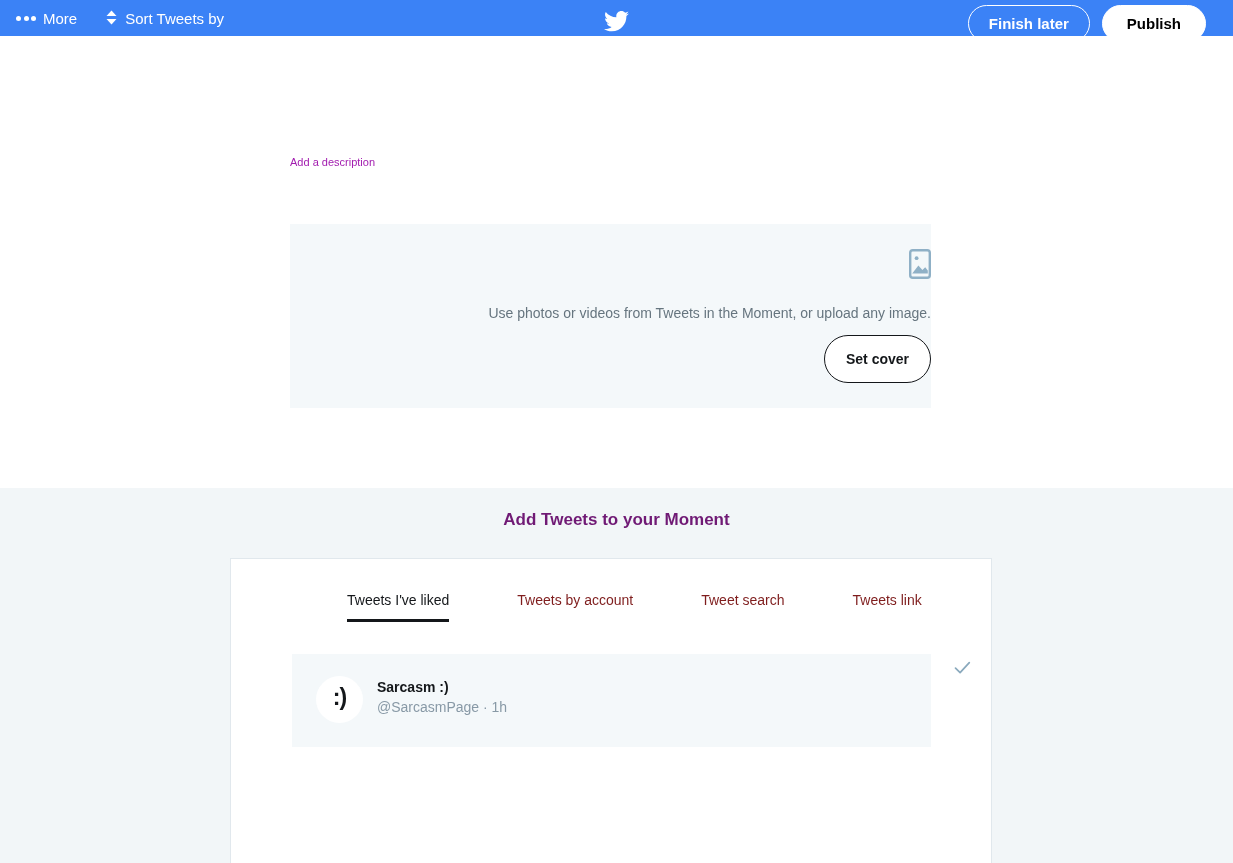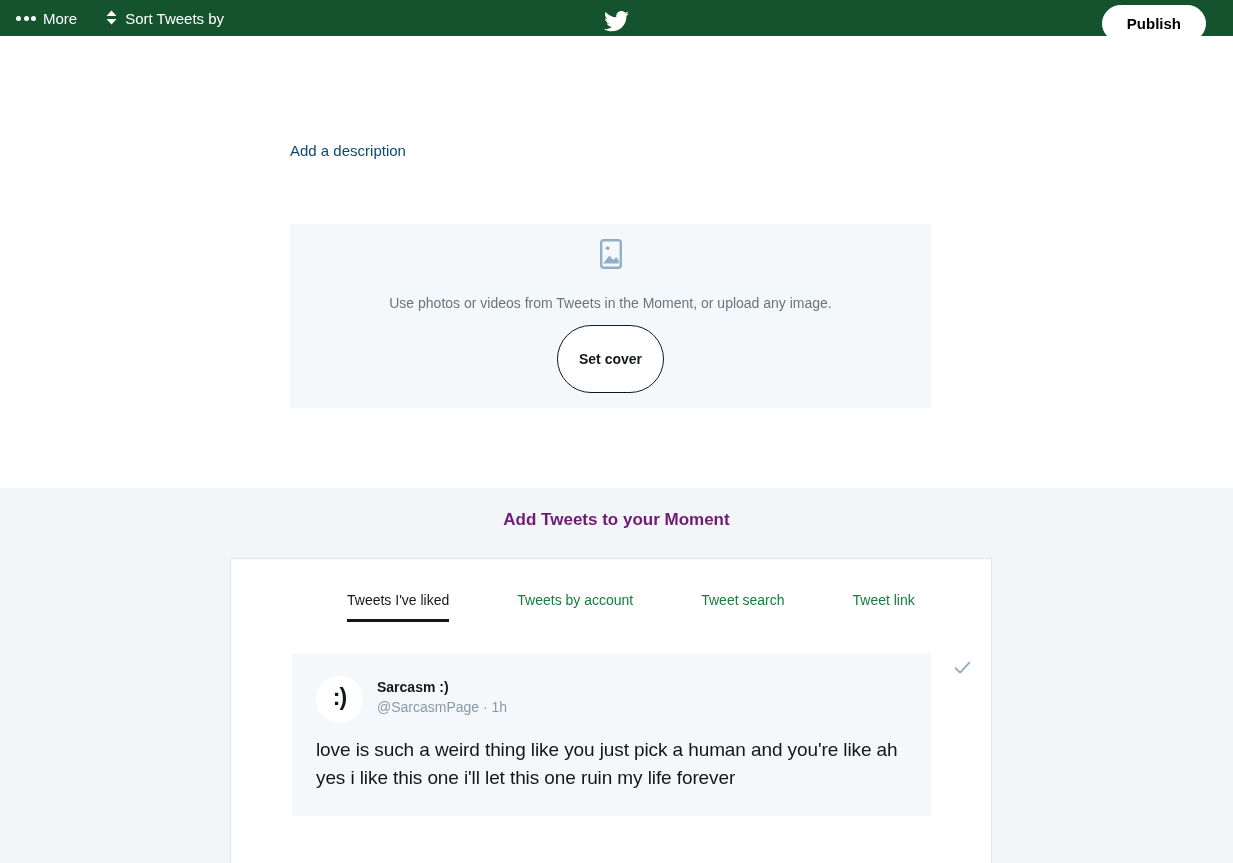--- a/index.html
+++ b/index.html
@@ -7,21 +7,21 @@
     width:1233px; height:863px;
     font-family:"Liberation Sans", sans-serif;
     background:#ffffff;
     overflow:hidden;
   }
 
   
   .topbar {
     position:absolute; top:0; left:0;
     width:1233px; height:36px;
-    background:#14532d;
+    background:#3b82f6;
     display:flex; align-items:center;
   }
   .topbar-left {
     display:flex; align-items:center;
     margin-left:16px; gap:28px;
   }
   .tb-item {
     display:flex; align-items:center; gap:7px;
     color:#ffffff; font-size:15px; line-height:1;
     cursor:pointer;
@@ -63,41 +63,41 @@
     width:1233px; height:442px;
     background:#ffffff;
   }
   .moment-title {
     position:absolute; left:290px; top:42px;
     font-size:34px; font-weight:bold;
     color:#dde4e9; letter-spacing:-0.2px;
     cursor:text;
   }
   .moment-desc {
-    position:absolute; left:290px; top:96px;
-    font-size:15px; color:#0c4a6e;
+    position:absolute; left:290px; top:110px;
+    font-size:11px; color:#a21caf;
     cursor:text;
   }
 
   .cover-panel {
     position:absolute; left:290px; top:178px;
     width:641px; height:184px;
     background:#f4f8fa;
     display:flex; flex-direction:column;
-    align-items:center; justify-content:center;
+    align-items:flex-end; justify-content:center;
   }
   .cover-icon { margin-bottom:22px; }
   .cover-hint {
     font-size:14px; color:#66757f;
     margin-bottom:14px;
   }
   .btn-setcover {
     background:#ffffff; color:#14171a;
     border:1px solid #14171a;
-    padding:25px 21px;
+    padding:15px 21px;
     border-radius:999px;
     font-size:14px; font-weight:bold;
     cursor:pointer;
   }
 
   
   .addsection {
     position:absolute; top:488px; left:0;
     width:1233px; height:375px;
     background:#f2f6f8;
@@ -117,21 +117,21 @@
     border-bottom:none;
   }
 
   .tabs {
     display:flex; align-items:flex-start;
     padding:33px 0 0 116px;
     gap:0;
   }
   .tab {
     position:relative;
-    font-size:14px; color:#15803d;
+    font-size:14px; color:#7f1d1d;
     padding:0 0 14px 0;
     margin-right:68px;
     cursor:pointer; white-space:nowrap;
   }
   .tab:last-child { margin-right:0; }
   .tab.active { color:#14171a; }
   .tab.active::after {
     content:""; position:absolute;
     left:0; right:0; bottom:0;
     height:3px; background:#14171a;
@@ -212,20 +212,21 @@
 
   <div class="tb-logo">
     <span>
       <svg width="25" height="21" viewBox="0 0 24 20" aria-hidden="true">
         <path fill="#ffffff" d="M24 2.4c-.9.4-1.8.7-2.8.8 1-.6 1.8-1.6 2.2-2.7-.9.6-2 1-3.1 1.2C19.4.6 18.1 0 16.7 0c-2.7 0-4.9 2.2-4.9 4.9 0 .4 0 .8.1 1.1C7.8 5.8 4.1 3.8 1.7.8 1.2 1.6 1 2.4 1 3.3c0 1.7.9 3.2 2.2 4.1-.8 0-1.6-.2-2.2-.6v.1c0 2.4 1.7 4.4 3.9 4.8-.4.1-.8.2-1.3.2-.3 0-.6 0-.9-.1.6 2 2.4 3.4 4.6 3.4-1.7 1.3-3.8 2.1-6.1 2.1-.4 0-.8 0-1.2-.1 2.2 1.4 4.8 2.2 7.5 2.2 9.1 0 14-7.5 14-14v-.6c1-.7 1.8-1.6 2.5-2.4z"></path>
       </svg>
     </span>
   </div>
 
   <div class="topbar-right">
+    <button class="btn-pill btn-ghost">Finish later</button>
     <button class="btn-pill btn-solid">Publish</button>
   </div>
 
 </div>
 
 <div class="composer">
 
 
   <div class="moment-desc">Add a description</div>
 
@@ -250,41 +251,40 @@
 <div class="addsection">
 
   <div class="add-heading">Add Tweets to your Moment</div>
 
   <div class="panel">
 
     <div class="tabs">
       <div class="tab active">Tweets I've liked</div>
       <div class="tab">Tweets by account</div>
       <div class="tab">Tweet search</div>
-      <div class="tab">Tweet link</div>
+      <div class="tab">Tweets link</div>
     </div>
 
     <div class="tweet-row">
 
       <div class="tweet-card">
 
         <div class="tweet-head">
 
           <div class="avatar">
             <span>:)</span>
           </div>
 
           <div class="tweet-names">
             <div class="tweet-name">Sarcasm :)</div>
             <div class="tweet-handle">@SarcasmPage · 1h</div>
           </div>
 
         </div>
 
-        <div class="tweet-text">love is such a weird thing like you just pick a human and you're like ah yes i like this one i'll let this one ruin my life forever</div>
 
       </div>
 
       <div class="check-wrap">
         <span>
           <svg width="17" height="14" viewBox="0 0 17 14" aria-hidden="true">
             <path d="M1.5 7.2 L6.1 11.6 L15.3 1.6" fill="none" stroke="#8aa9bd" stroke-width="1.7" stroke-linecap="round" stroke-linejoin="round"></path>
           </svg>
         </span>
       </div>

